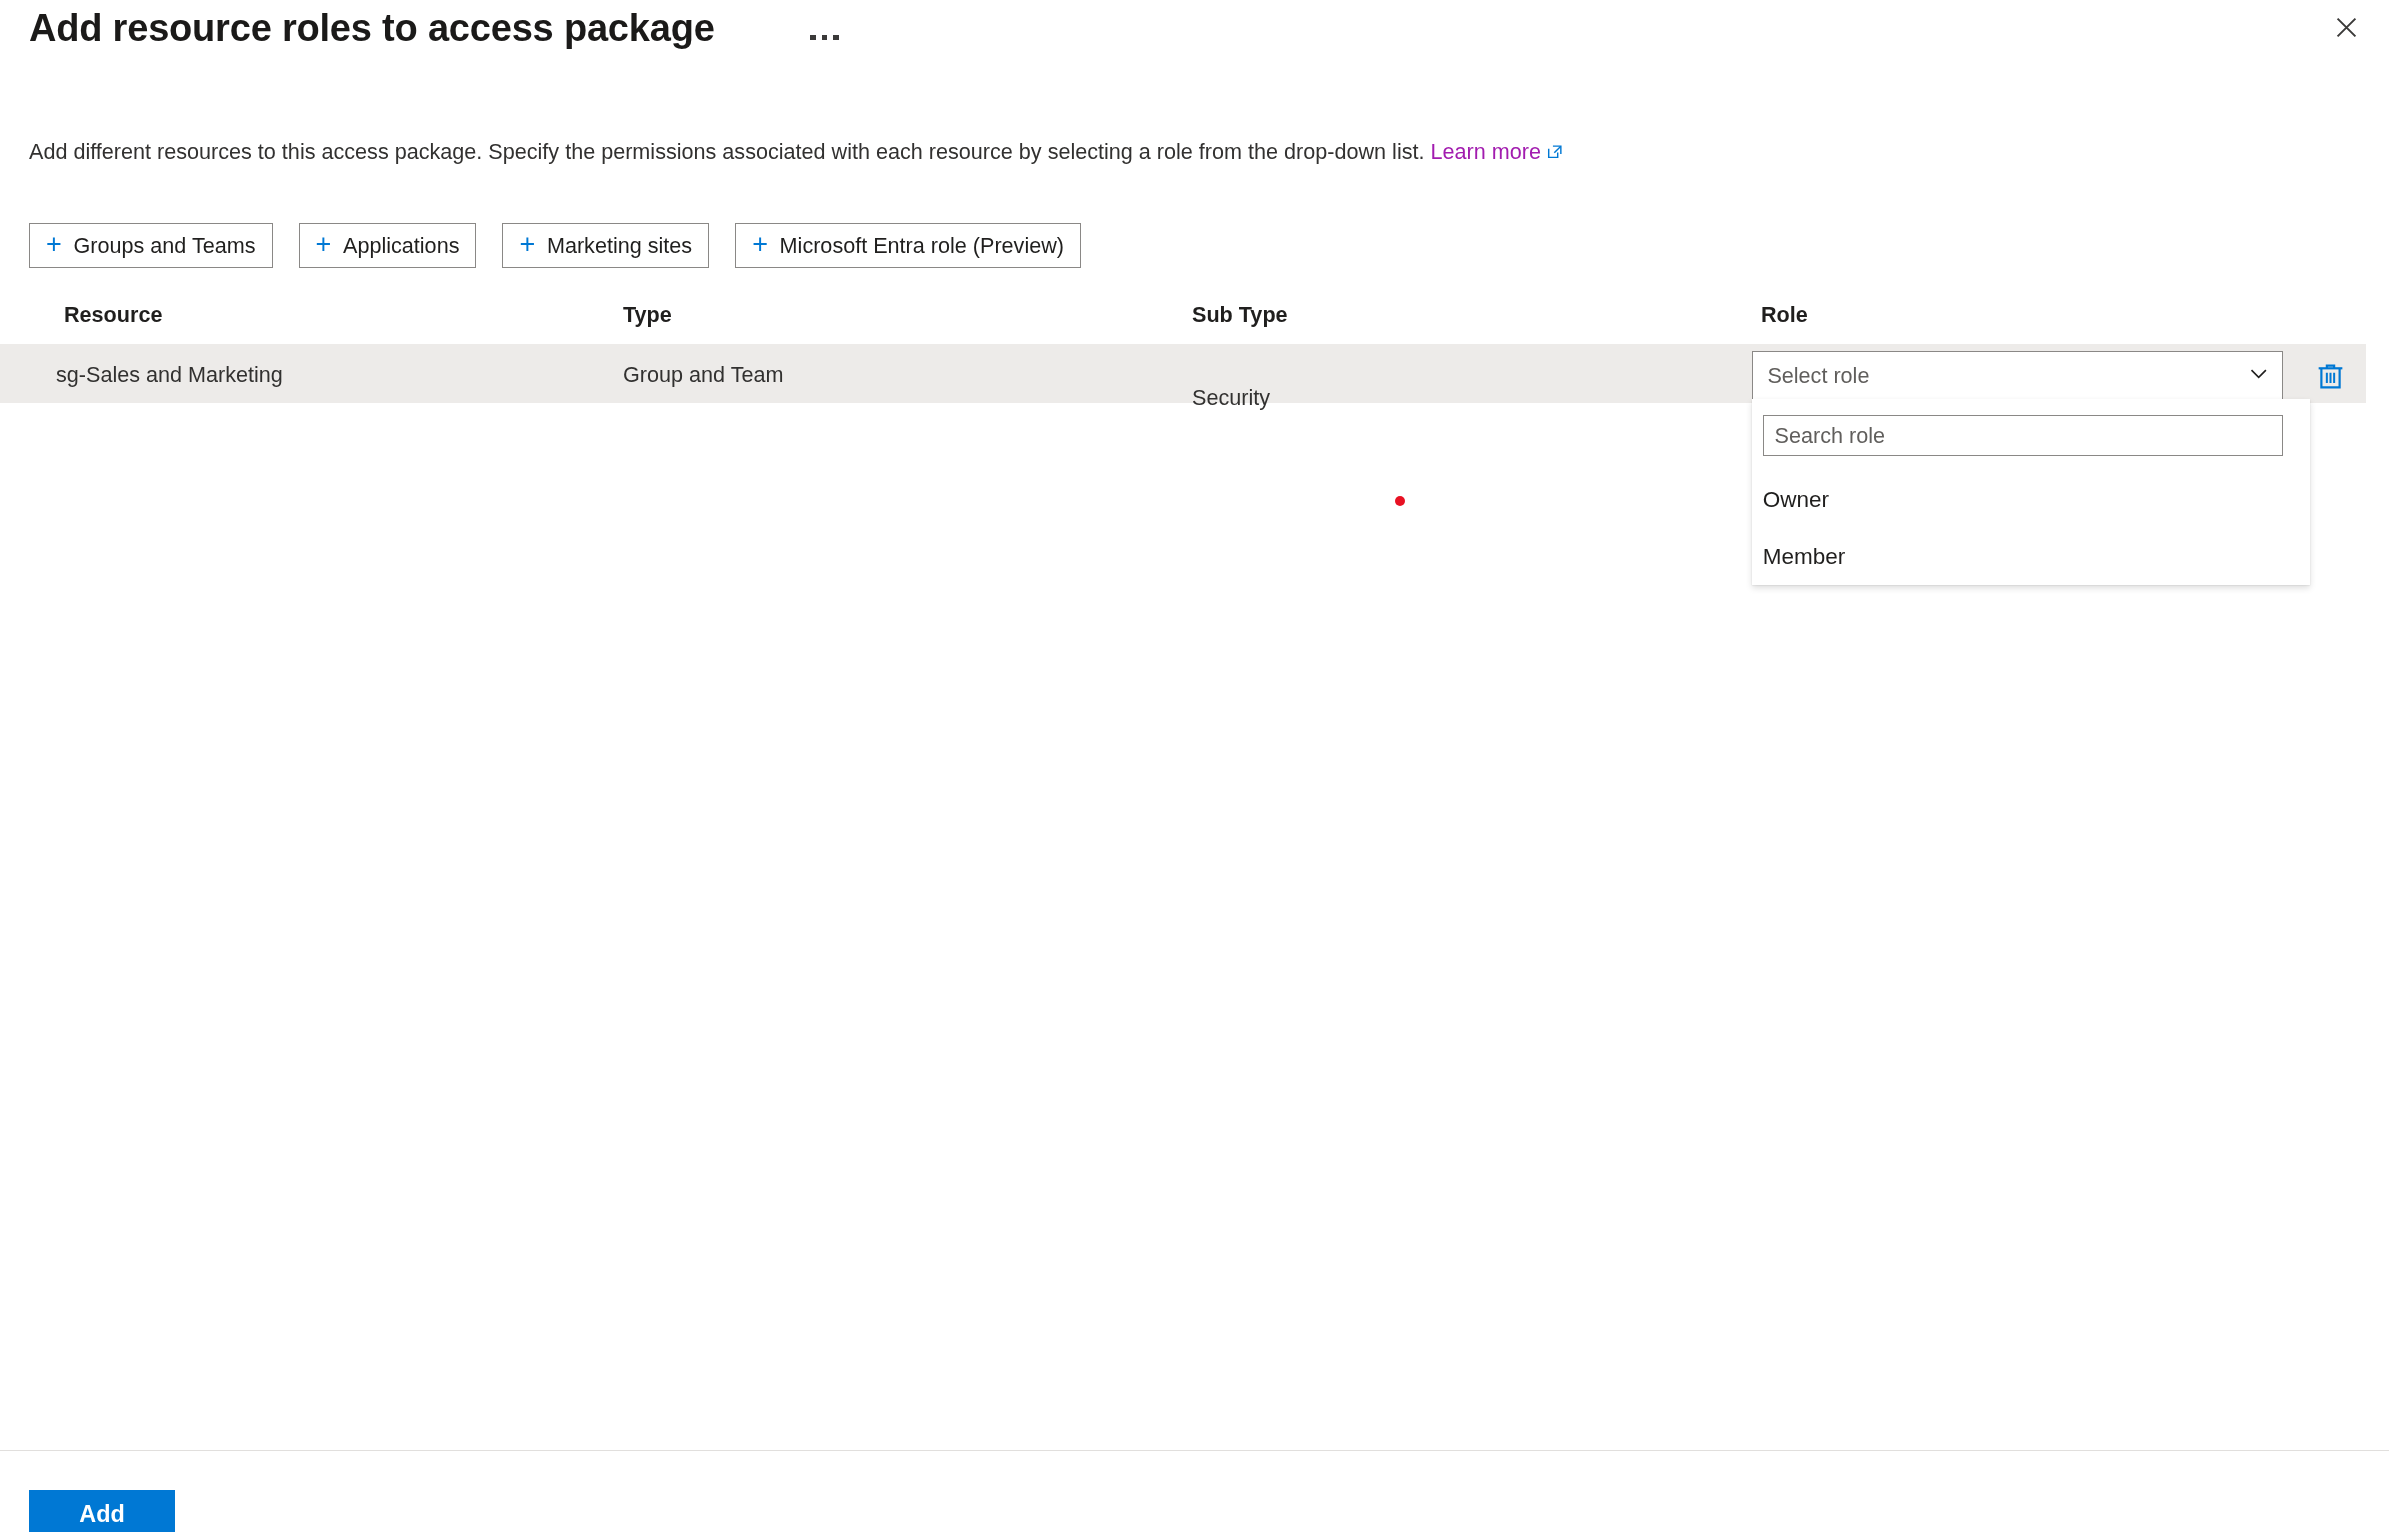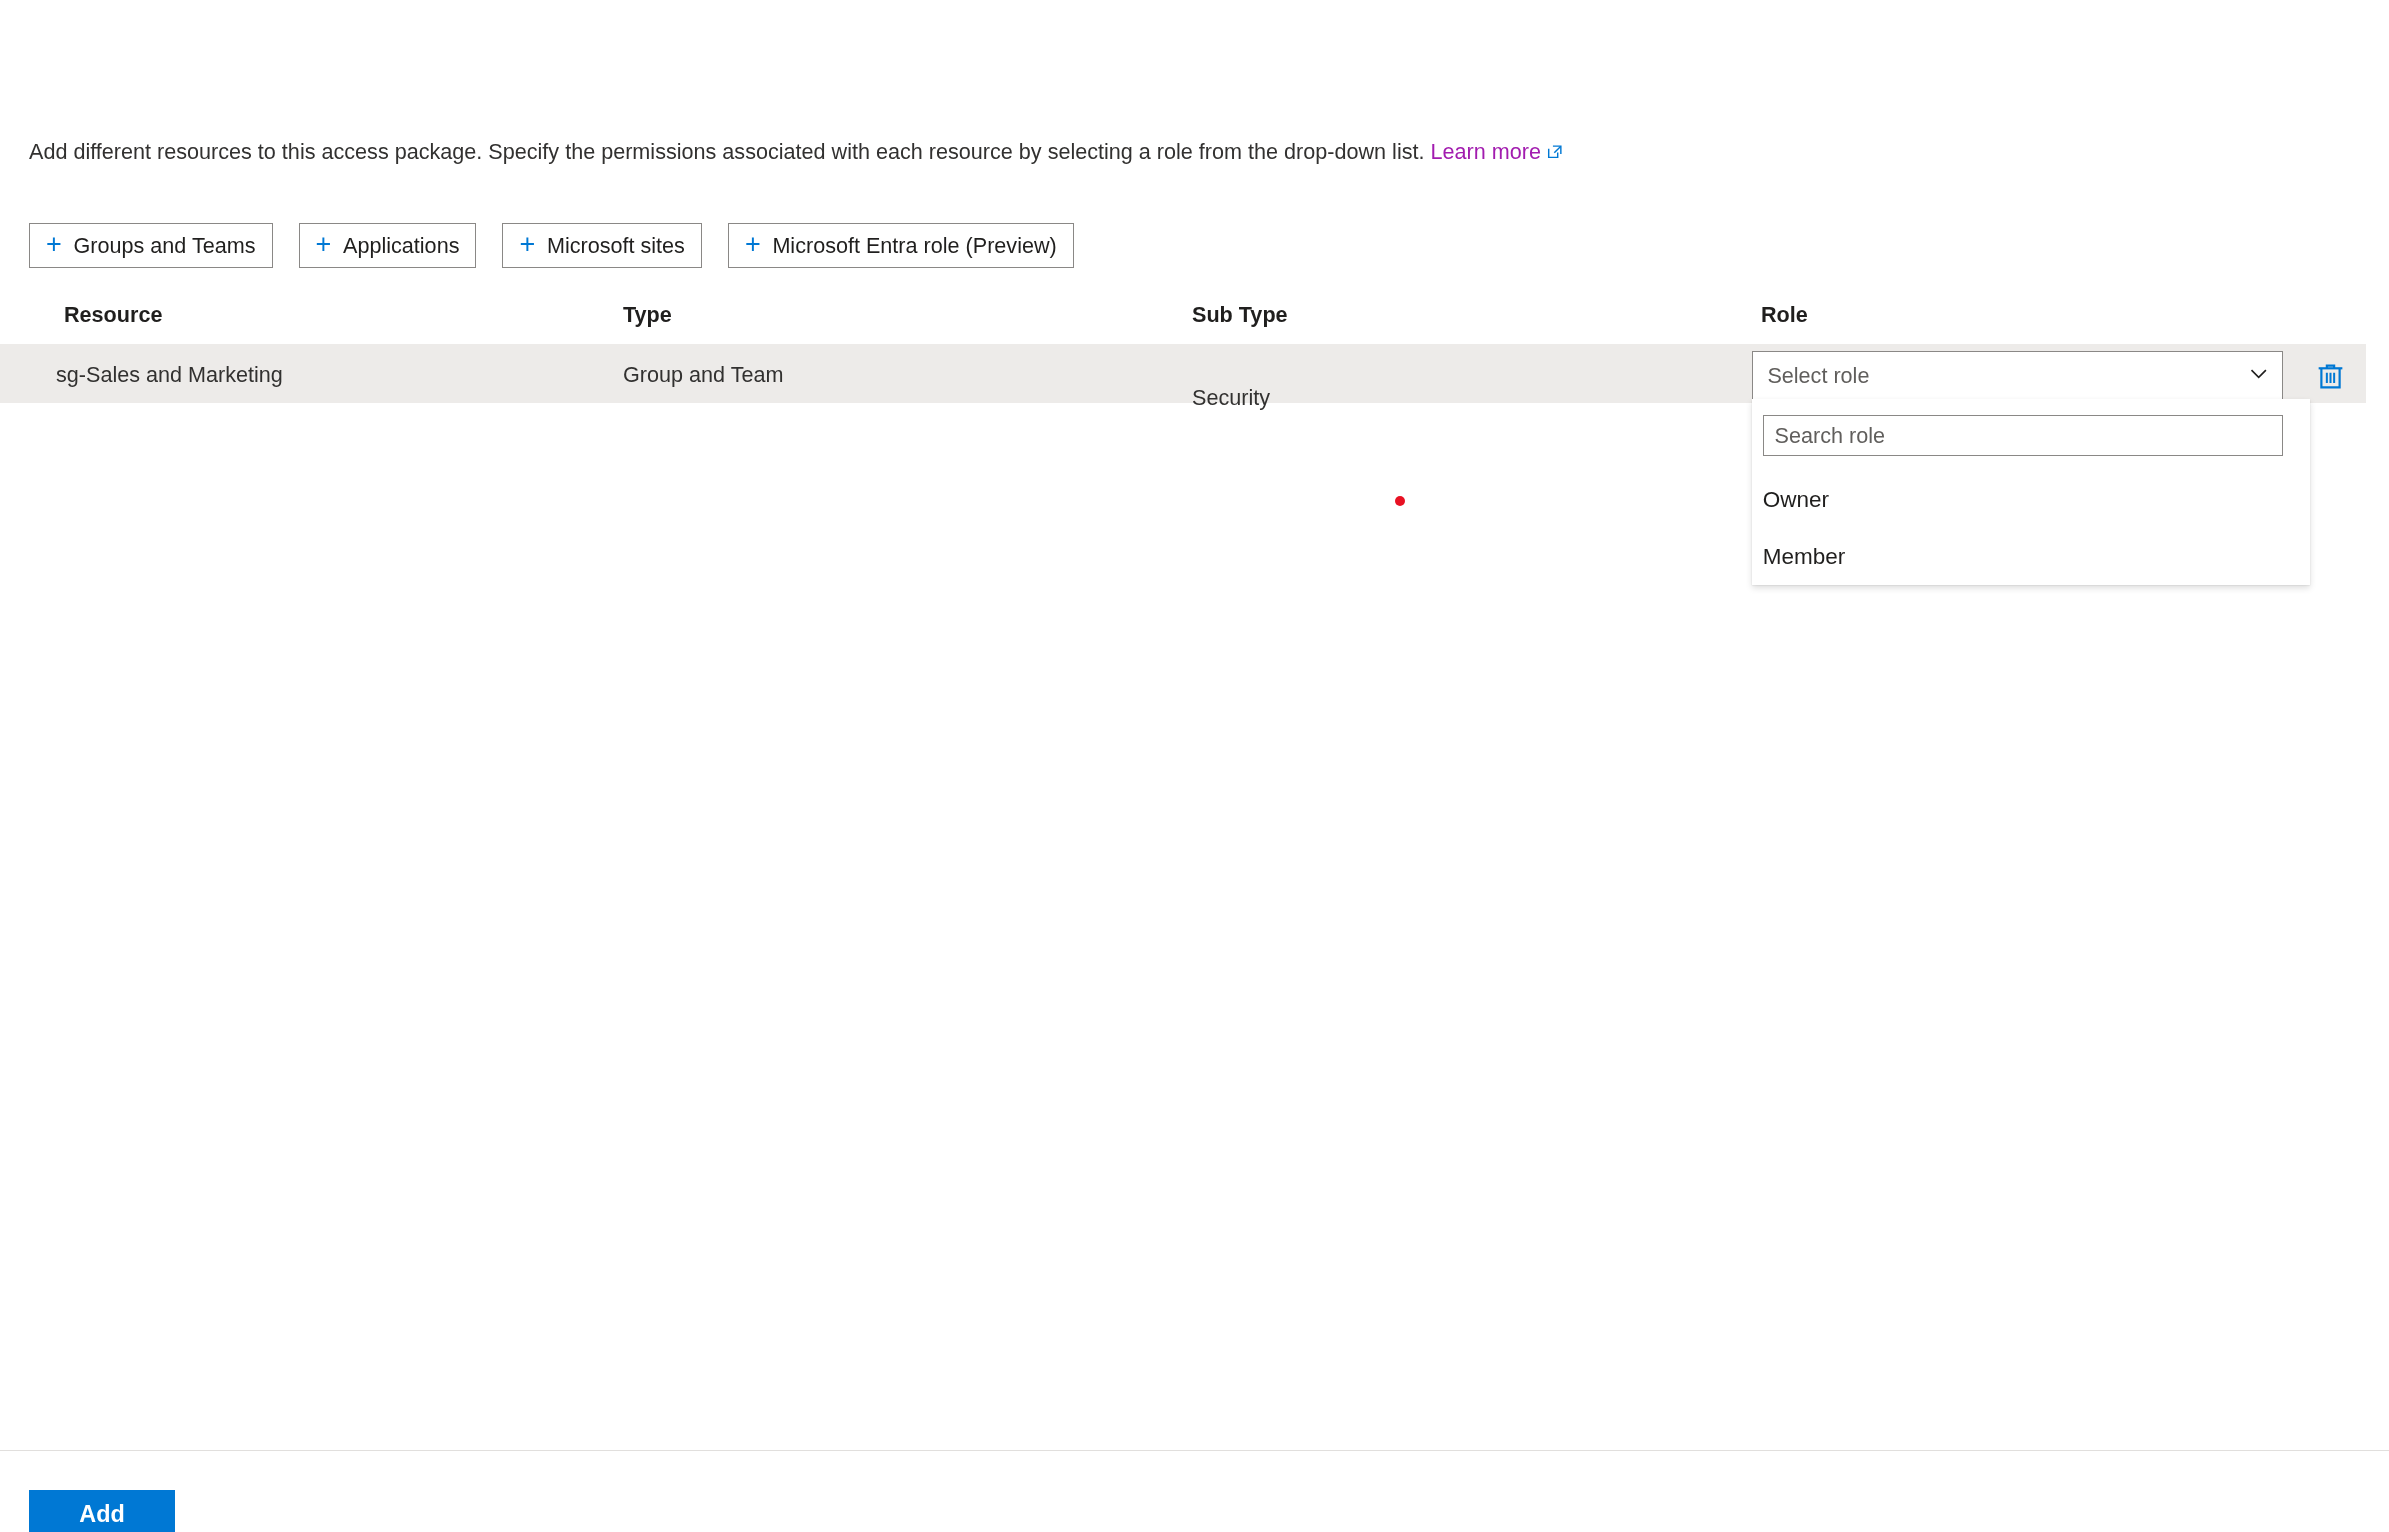--- a/index.html
+++ b/index.html
@@ -291,20 +291,35 @@
     display: flex;
     align-items: center;
     justify-content: center;
   }
 </style>
 </head>
 <body>
 
 <div class="blade">
 
+  <div class="blade-header">
+    <div class="blade-title">Add resource roles to access package</div>
+
+    <div class="ellipsis-menu">
+      <i></i>
+      <i></i>
+      <i></i>
+    </div>
+
+    <div class="close-button">
+      <svg width="25" height="25" viewBox="0 0 28 28" aria-hidden="true">
+        <path d="M4 4 L24 24 M24 4 L4 24" stroke="#3b3a39" stroke-width="2.2" fill="none"></path>
+      </svg>
+    </div>
+  </div>
 
   <div class="description">
     <span>Add different resources to this access package. Specify the permissions associated with each resource by selecting a role from the drop-down list.</span>
     <a class="link" href="#"><span>Learn more</span></a><span class="ext-icon"><svg width="18" height="18" viewBox="0 0 20 20" aria-hidden="true">
           <path d="M3 6.5 V16 H13 V10.5" stroke="#0078d4" stroke-width="1.6" fill="none"></path>
           <path d="M8.5 3.5 H16.5 V11.5" stroke="#0078d4" stroke-width="1.6" fill="none" stroke-linecap="square"></path>
           <path d="M16.2 3.8 L9.2 10.8" stroke="#0078d4" stroke-width="1.6" fill="none"></path>
         </svg></span>
   </div>
 
@@ -312,21 +327,21 @@
     <button class="action-btn">
       <span class="plus-icon">+</span>
       <span>Groups and Teams</span>
     </button>
     <button class="action-btn">
       <span class="plus-icon">+</span>
       <span>Applications</span>
     </button>
     <button class="action-btn">
       <span class="plus-icon">+</span>
-      <span>Microsoft sites</span>
+      <span>Marketing sites</span>
     </button>
     <button class="action-btn">
       <span class="plus-icon">+</span>
       <span>Microsoft Entra role (Preview)</span>
     </button>
   </div>
 
   <div class="table-area">
 
     <div class="table-header">

